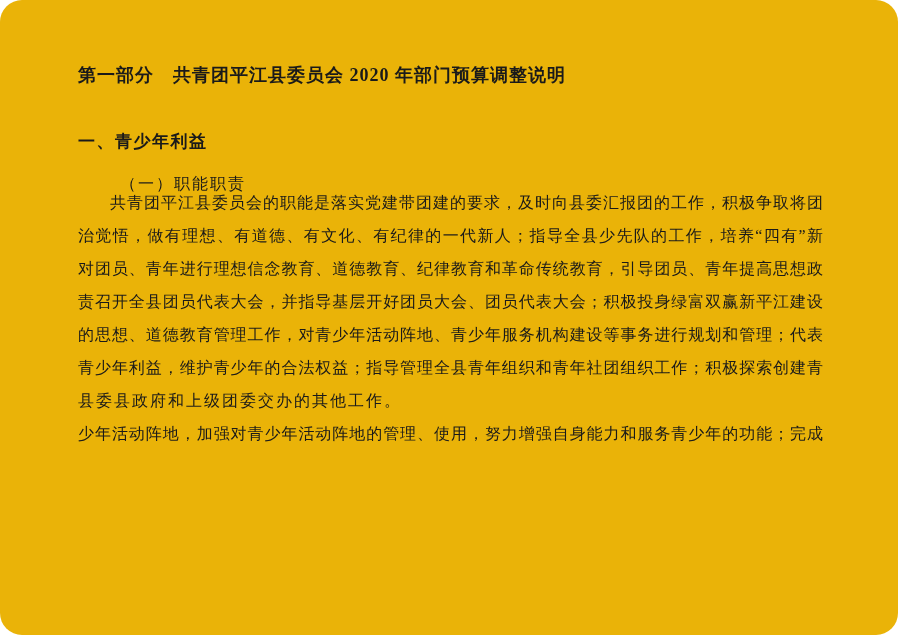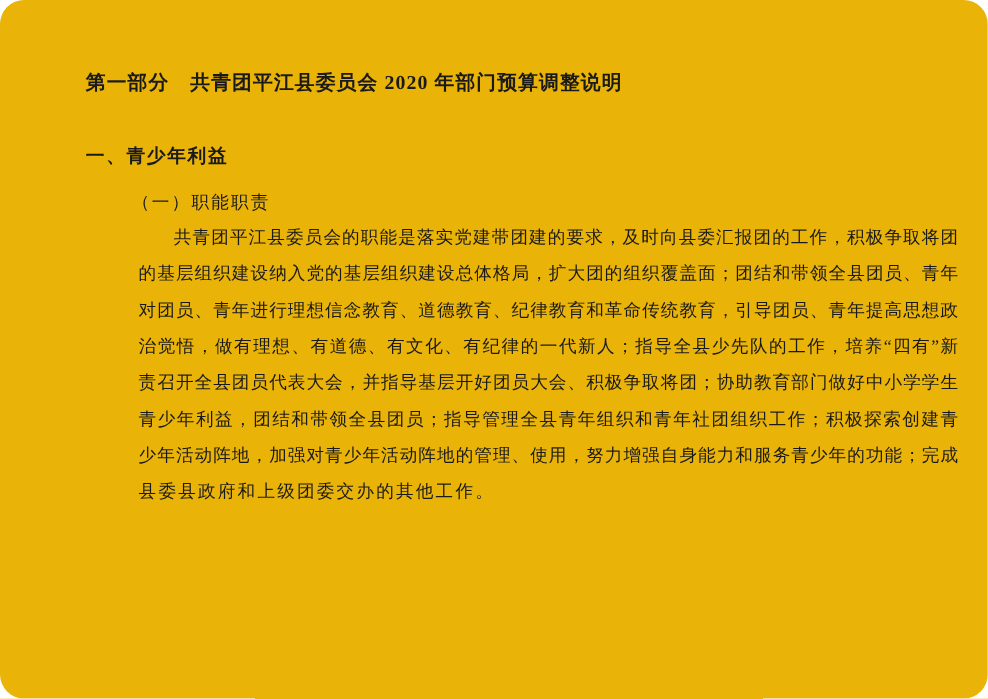--- a/index.html
+++ b/index.html
@@ -41,24 +41,23 @@
     top: 174px;
     font-size: 16px;
     font-weight: 400;
     letter-spacing: 2px;
     white-space: nowrap;
     margin-left: 16px;
   }
   .paragraph {
     position: absolute;
     left: 78px;
-    top: 200px;
+    top: 186px;
     width: 745px;
     font-size: 16px;
-    margin-left: 48px;
   }
   .para-line {
     height: 33px;
     line-height: 33px;
     text-align: justify;
     text-align-last: justify;
     text-justify: inter-character;
     overflow: hidden;
     white-space: nowrap;
   }
@@ -77,22 +76,22 @@
 <div class="page">
 
   <div class="doc-title">第一部分　共青团平江县委员会 2020 年部门预算调整说明</div>
 
   <div class="section-heading">一、青少年利益</div>
 
   <div class="subsection-heading">（一）职能职责</div>
 
   <div class="paragraph">
     <div class="para-line first">共青团平江县委员会的职能是落实党建带团建的要求，及时向县委汇报团的工作，积极争取将团</div>
-    <div class="para-line">的基层组织建设纳入党的基层组织建设总体格局，扩大团的组织覆盖面；团结和带领全县团员、青年</div>
+    <div class="para-line">治觉悟，做有理想、有道德、有文化、有纪律的一代新人；指导全县少先队的工作，培养“四有”新</div>
     <div class="para-line">对团员、青年进行理想信念教育、道德教育、纪律教育和革命传统教育，引导团员、青年提高思想政</div>
-    <div class="para-line">治觉悟，做有理想、有道德、有文化、有纪律的一代新人；指导全县少先队的工作，培养“四有”新</div>
-    <div class="para-line">责召开全县团员代表大会，并指导基层开好团员大会、积极争取将团；协助教育部门做好中小学学生</div>
-    <div class="para-line">青少年利益，团结和带领全县团员；指导管理全县青年组织和青年社团组织工作；积极探索创建青</div>
+    <div class="para-line">责召开全县团员代表大会，并指导基层开好团员大会、团员代表大会；积极投身绿富双赢新平江建设</div>
+    <div class="para-line">的思想、道德教育管理工作，对青少年活动阵地、青少年服务机构建设等事务进行规划和管理；代表</div>
+    <div class="para-line">青少年利益，维护青少年的合法权益；指导管理全县青年组织和青年社团组织工作；积极探索创建青</div>
+    <div class="para-line last">县委县政府和上级团委交办的其他工作。</div>
     <div class="para-line">少年活动阵地，加强对青少年活动阵地的管理、使用，努力增强自身能力和服务青少年的功能；完成</div>
-    <div class="para-line last">县委县政府和上级团委交办的其他工作。</div>
   </div>
 
 </div>
 
 </body></html>

